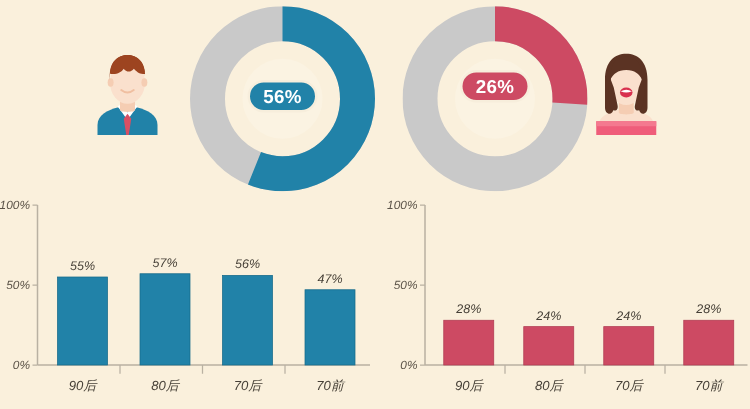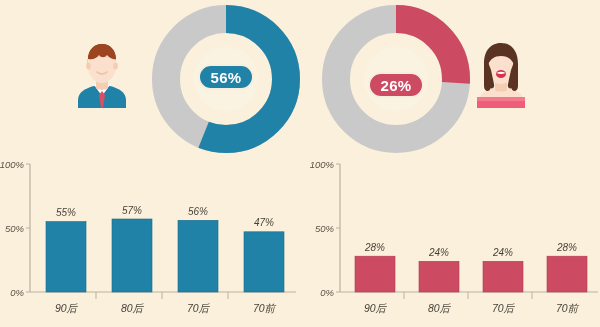--- a/index.html
+++ b/index.html
@@ -101,21 +101,21 @@
     </div>
     <div class="pill pill-blue" style="left:198px;top:64px;width:56px;height:26px;">56%</div>
 
     <div class="donut" style="left:322px;top:5px;width:148px;height:148px;">
       <svg width="148" height="148" viewBox="0 0 148 148">
         <circle cx="74" cy="74" r="60" fill="none" stroke="#c9c9c9" stroke-width="28"></circle>
         <circle cx="74" cy="74" r="60" fill="none" stroke="#cd4a63" stroke-width="28" stroke-dasharray="98.02 278.99" stroke-dashoffset="0" transform="rotate(-90 74 74)"></circle>
         <circle cx="74" cy="74" r="32" fill="#fbf3e2"></circle>
       </svg>
     </div>
-    <div class="pill pill-pink" style="left:368px;top:72px;width:56px;height:26px;">26%</div>
+    <div class="pill pill-pink" style="left:368px;top:56px;width:56px;height:26px;">26%</div>
 
     <div class="avatar" style="left:470px;top:40px;width:62px;height:68px;">
       <svg width="62" height="68" viewBox="0 0 62 68">
 
         <path d="M9 68 L9 60 C9 53 17 50 24 48 L38 48 C45 50 53 53 53 60 L53 68 Z" fill="#fae0cd"></path>
 
         <rect x="7" y="57" width="48" height="11" fill="#ef5d7a"></rect>
         <rect x="7" y="57" width="48" height="4" fill="#f4798f"></rect>
 
         <path d="M25 40 L25 50 C25 52 37 52 37 50 L37 40 Z" fill="#f5cdb3"></path>

